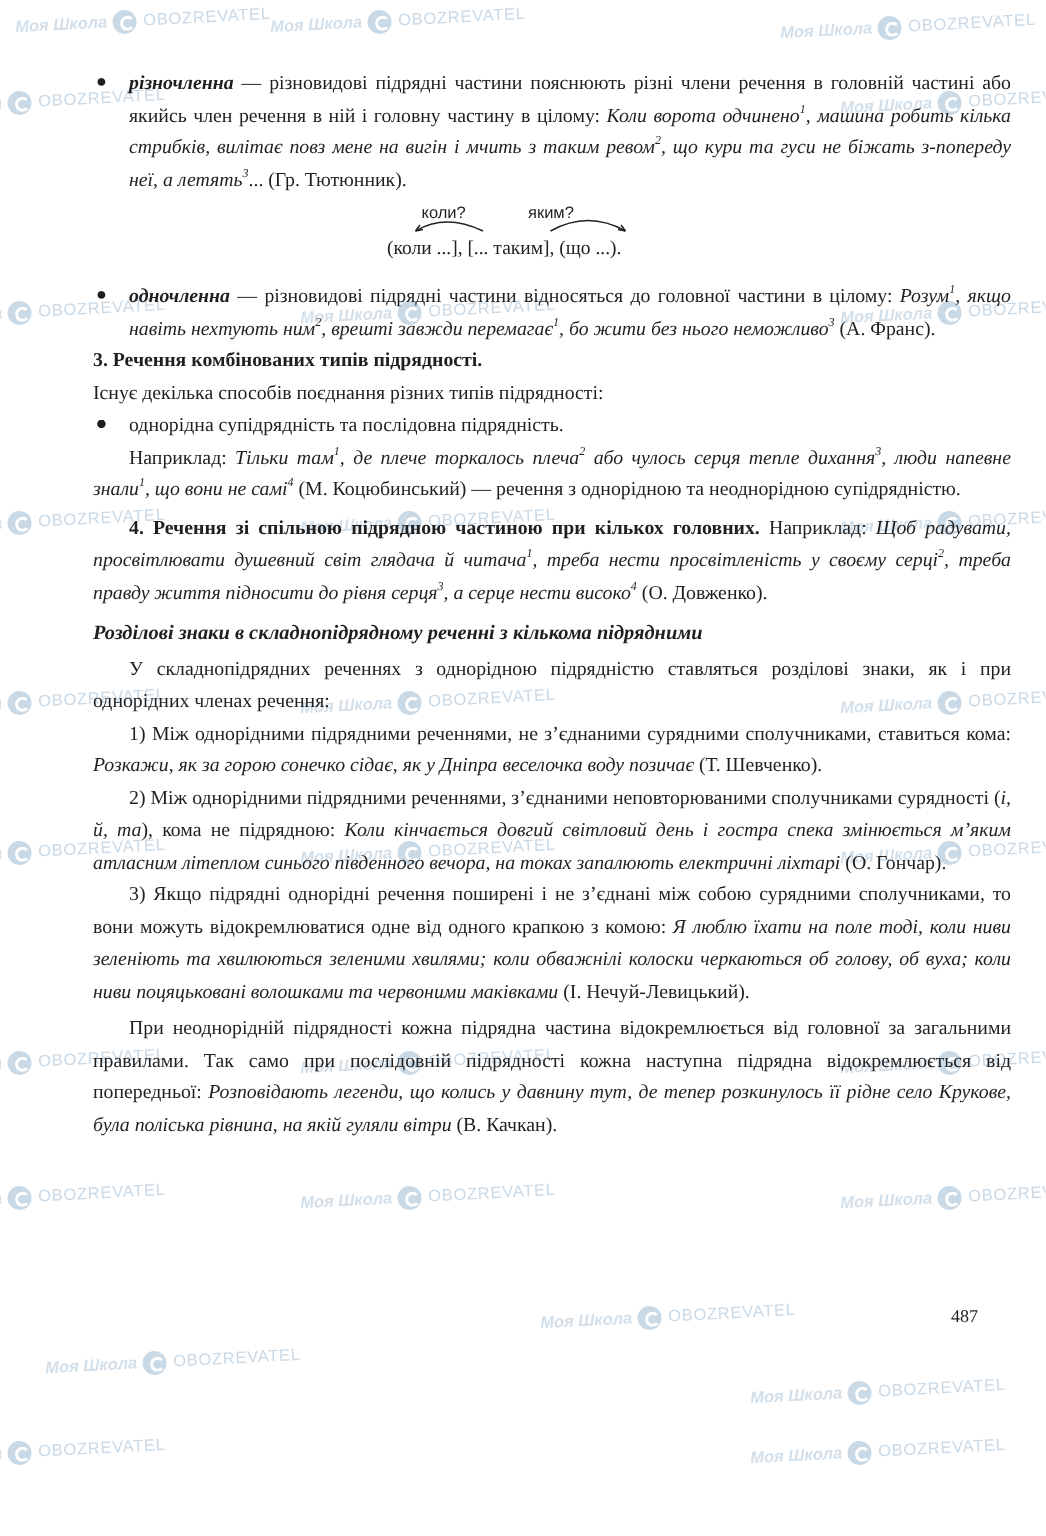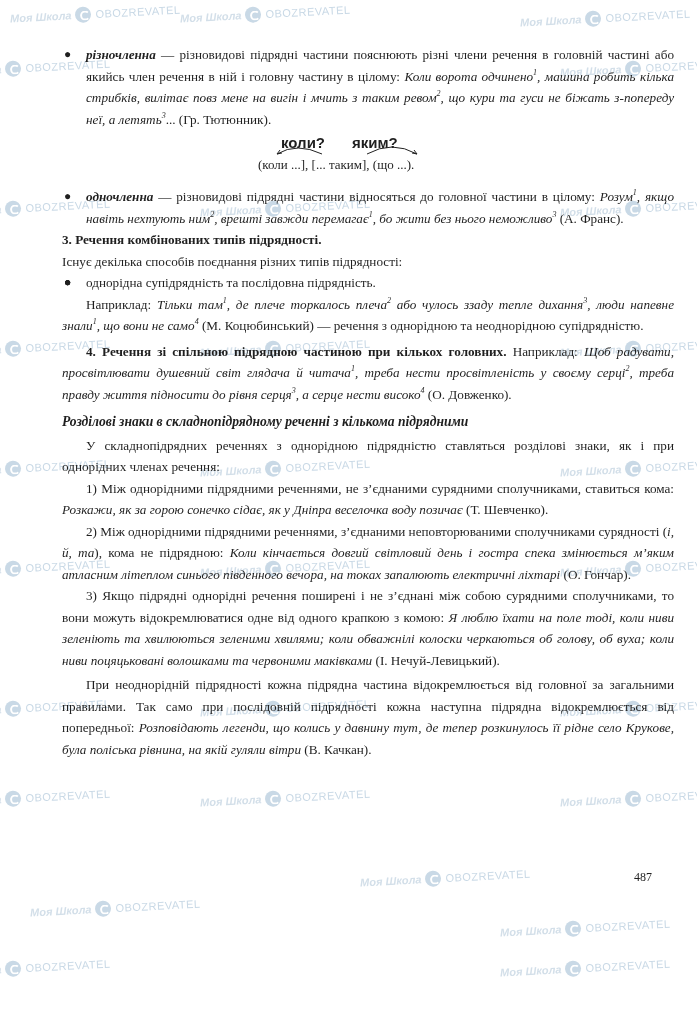--- a/index.html
+++ b/index.html
@@ -28,21 +28,21 @@
   .indent { text-indent: 24px; }
   .bullet-item { position: relative; padding-left: 24px; text-align: justify; }
   .bullet-item .dot { position: absolute; left: 2px; top: 0; font-size: 12px; }
   .simple-list { margin: 0; padding: 0; list-style: none; }
   .simple-list li { position: relative; padding-left: 24px; }
   .simple-list li .dot { position: absolute; left: 2px; top: 0; font-size: 12px; }
   i { font-style: italic; }
   b { font-weight: bold; }
   sup { font-size: 8px; line-height: 0; vertical-align: 6px; }
   .diagram { position: relative; height: 56px; font-size: 13px; }
-  .diagram .q { position: absolute; font-family: "Liberation Sans", sans-serif; font-size: 15px; font-weight: bold; }
+  .diagram .q { position: absolute; font-family: "Liberation Sans", sans-serif; font-size: 11px; }
   .diagram .formula { position: absolute; white-space: nowrap; text-align: center; }
   .diagram svg { position: absolute; overflow: visible; }
   .heading-bold { font-weight: bold; margin: 0; }
   .section-title { text-align: left; font-weight: bold; font-style: italic; margin: 6px 0 2px; font-size: 13.6px; }
   .page-number { position: absolute; left: 634px; top: 870px; font-size: 12px; z-index: 1; }
 </style>
 </head>
 <body>
 
 <div id="wm-layer">
@@ -214,21 +214,21 @@
 
 
   <p class="heading-bold">3. Речення комбінованих типів підрядності.</p>
   <p class="p">Існує декілька способів поєднання різних типів підрядності:</p>
   <ul class="simple-list">
     <li><span class="dot">●</span></li>
     <li><span class="dot">●</span></li>
     <li><span class="dot">●</span></li>
     <li><span class="dot">●</span><span>однорідна супідрядність та послідовна підрядність.</span></li>
   </ul>
-  <p class="p indent"><span>Наприклад: </span><i><span>Тільки там</span><sup>1</sup><span>, де плече торкалось плеча</span><sup>2</sup><span> або чулось ззаду тепле дихання</span><sup>3</sup><span>, люди напевне знали</span><sup>1</sup><span>, що вони не само</span><sup>4</sup></i><span> (М. Коцюбинський) — речення з однорідною та неоднорідною супідрядністю.</span></p>
+  <p class="p indent"><span>Наприклад: </span><i><span>Тільки там</span><sup>1</sup><span>, де плече торкалось плеча</span><sup>2</sup><span> або чулось серця тепле дихання</span><sup>3</sup><span>, люди напевне знали</span><sup>1</sup><span>, що вони не самі</span><sup>4</sup></i><span> (М. Коцюбинський) — речення з однорідною та неоднорідною супідрядністю.</span></p>
 
   <p class="p indent" style="margin-top:4px;"><b>4. Речення зі спільною підрядною частиною при кількох головних.</b><span> Наприклад: </span><i><span>Щоб радувати, просвітлювати душевний світ глядача й читача</span><sup>1</sup><span>, треба нести просвітленість у своєму серці</span><sup>2</sup><span>, треба правду життя підносити до рівня серця</span><sup>3</sup><span>, а серце нести високо</span><sup>4</sup></i><span> (О. Довженко).</span></p>
 
   <p class="section-title">Розділові знаки в складнопідрядному реченні з кількома підрядними</p>
   <p class="p indent">У складнопідрядних реченнях з однорідною підрядністю ставляться розділові знаки, як і при однорідних членах речення:</p>
   <p class="p indent"><span>1) Між однорідними підрядними реченнями, не з’єднаними сурядними сполучниками, ставиться кома: </span><i>Розкажи, як за горою сонечко сідає, як у Дніпра веселочка воду позичає</i><span> (Т. Шевченко).</span></p>
   <p class="p indent"><span>2) Між однорідними підрядними реченнями, з’єднаними неповторюваними сполучниками сурядності (</span><i>і, й, та</i><span>), кома не підрядною: </span><i>Коли кінчається довгий світловий день і гостра спека змінюється м’яким атласним літеплом синього південного вечора, на токах запалюють електричні ліхтарі</i><span> (О. Гончар).</span></p>
   <p class="p indent"><span>3) Якщо підрядні однорідні речення поширені і не з’єднані між собою сурядними сполучниками, то вони можуть відокремлюватися одне від одного крапкою з комою: </span><i>Я люблю їхати на поле тоді, коли ниви зеленіють та хвилюються зеленими хвилями; коли обважнілі колоски черкаються об голову, об вуха; коли ниви поцяцьковані волошками та червоними маківками</i><span> (І. Нечуй-Левицький).</span></p>
   <p class="p indent" style="margin-top:3px;"><span>При неоднорідній підрядності кожна підрядна частина відокремлюється від головної за загальними правилами. Так само при послідовній підрядності кожна наступна підрядна відокремлюється від попередньої: </span><i>Розповідають легенди, що колись у давнину тут, де тепер розкинулось її рідне село Крукове, була поліська рівнина, на якій гуляли вітри</i><span> (В. Качкан).</span></p>
 </div>

